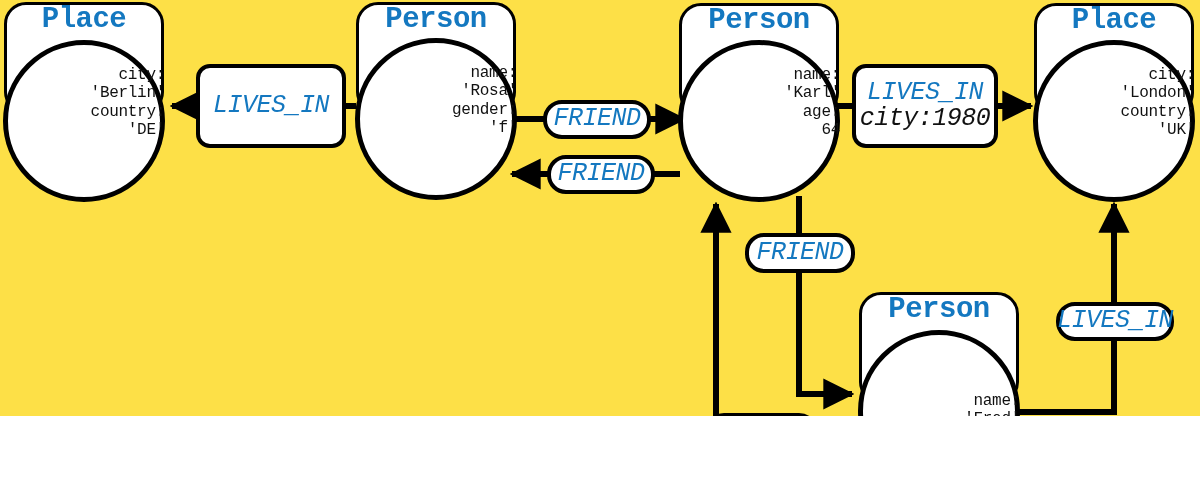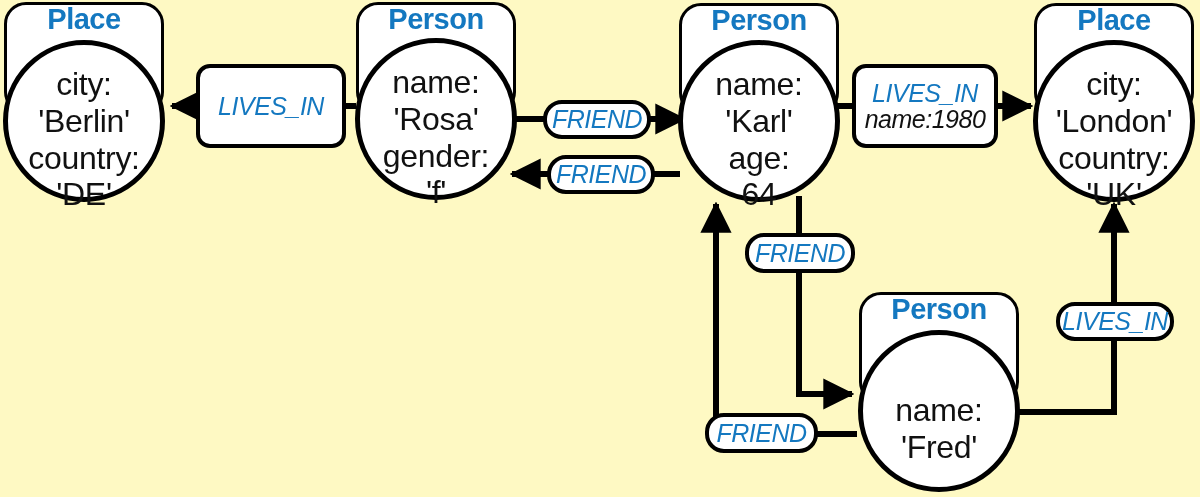--- a/index.html
+++ b/index.html
@@ -3,24 +3,24 @@
 <meta charset="utf-8">
 <style>
   html, body {
     margin: 0;
     padding: 0;
     background: #ffffff;
   }
   #canvas {
     position: relative;
     width: 1200px;
-    height: 497px;
-    background: #fef9c3;
+    height: 416px;
+    background: #fde047;
     overflow: hidden;
-    font-family: Liberation Sans, sans-serif;
+    font-family: Liberation Mono, monospace;
   }
   svg.layer {
     position: absolute;
     left: 0;
     top: 0;
     width: 1200px;
     height: 497px;
   }
   
   .node-label-box {
@@ -47,23 +47,23 @@
     box-sizing: border-box;
     border: 5px solid #000000;
     border-radius: 50%;
     background: #ffffff;
     z-index: 4;
   }
   .node-props {
     position: absolute;
     z-index: 6;
     color: #111111;
-    font-size: 32px;
+    font-size: 16px;
     line-height: 1.15;
-    text-align: center;
+    text-align: right;
     white-space: pre;
     letter-spacing: -0.3px;
   }
   
   .edge-pill {
     position: absolute;
     box-sizing: border-box;
     border: 4px solid #000000;
     background: #ffffff;
     z-index: 8;
@@ -181,21 +181,21 @@
   <div class="edge-pill pill-round" style="left:543px; top:100px; width:108px; height:39px;">
     <span class="edge-type">FRIEND</span>
   </div>
 
   <div class="edge-pill pill-round" style="left:547px; top:155px; width:108px; height:39px;">
     <span class="edge-type">FRIEND</span>
   </div>
 
   <div class="edge-pill pill-rect" style="left:852px; top:64px; width:146px; height:84px;">
     <span class="edge-type">LIVES_IN</span>
-    <span class="edge-prop">name:1980</span>
+    <span class="edge-prop">city:1980</span>
   </div>
 
   <div class="edge-pill pill-round" style="left:745px; top:233px; width:110px; height:40px;">
     <span class="edge-type">FRIEND</span>
   </div>
 
   <div class="edge-pill pill-round" style="left:705px; top:413px; width:113px; height:40px;">
     <span class="edge-type">FRIEND</span>
   </div>
 

